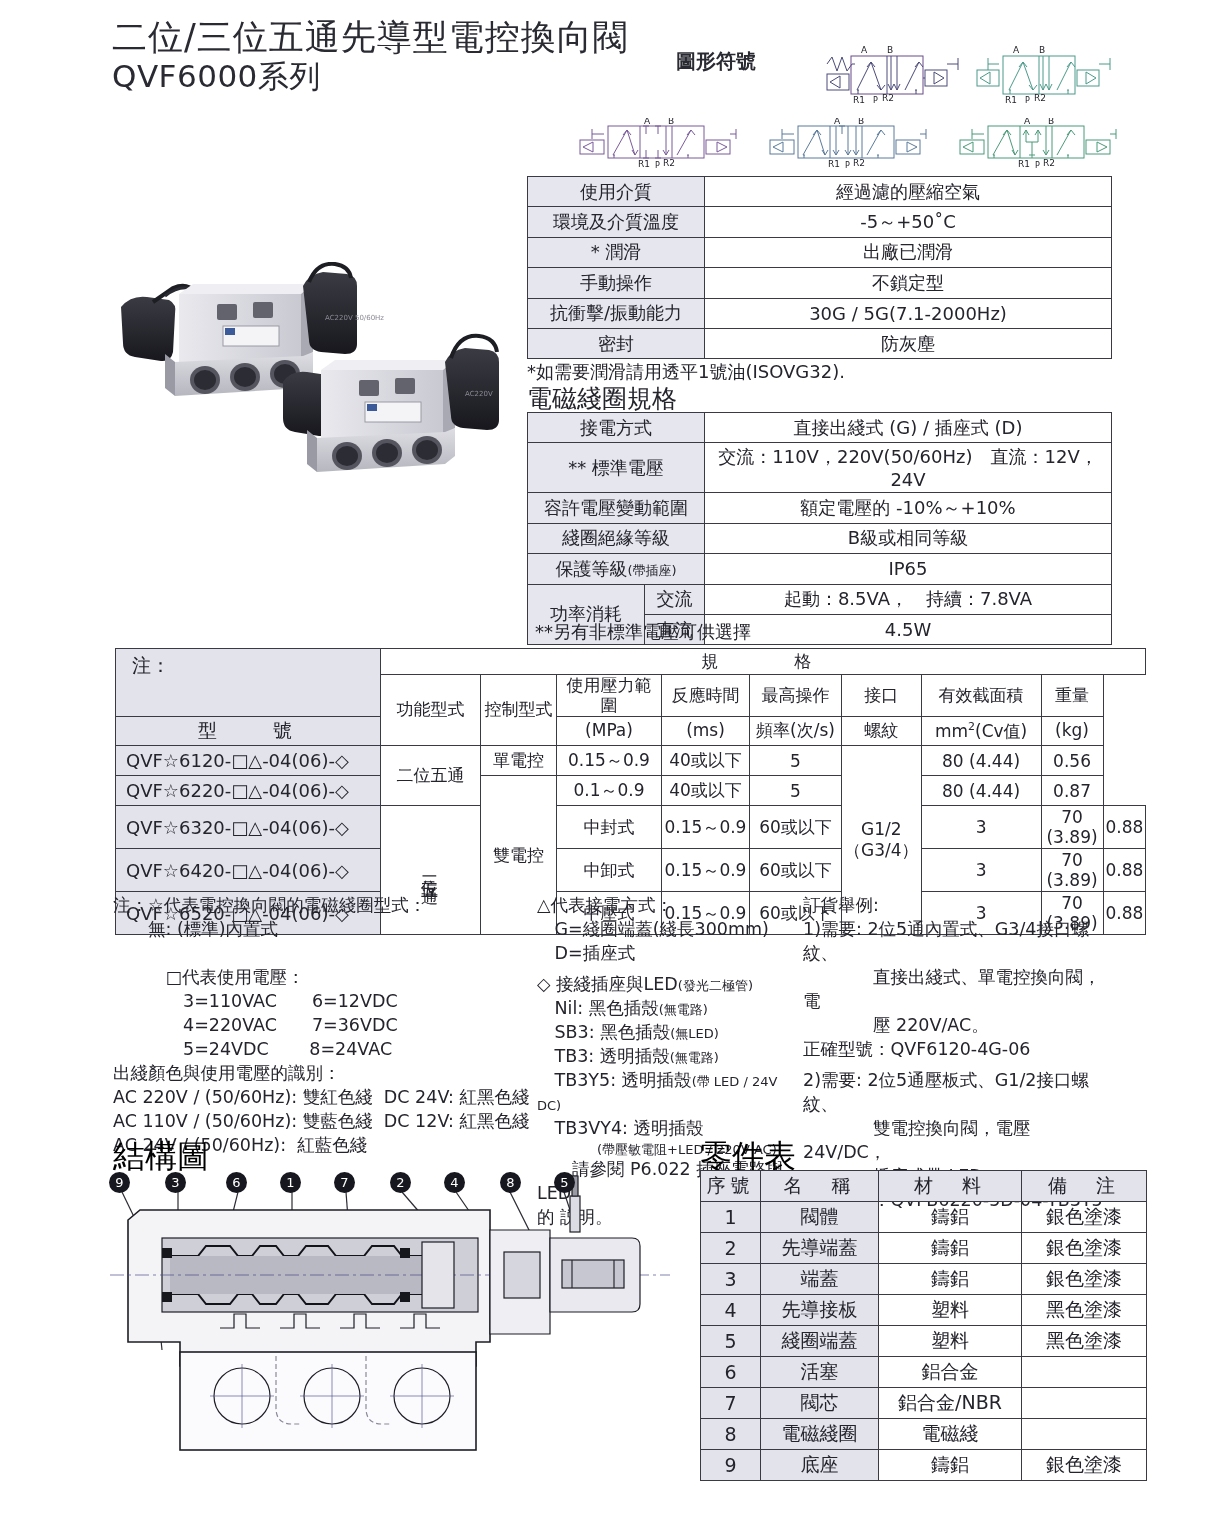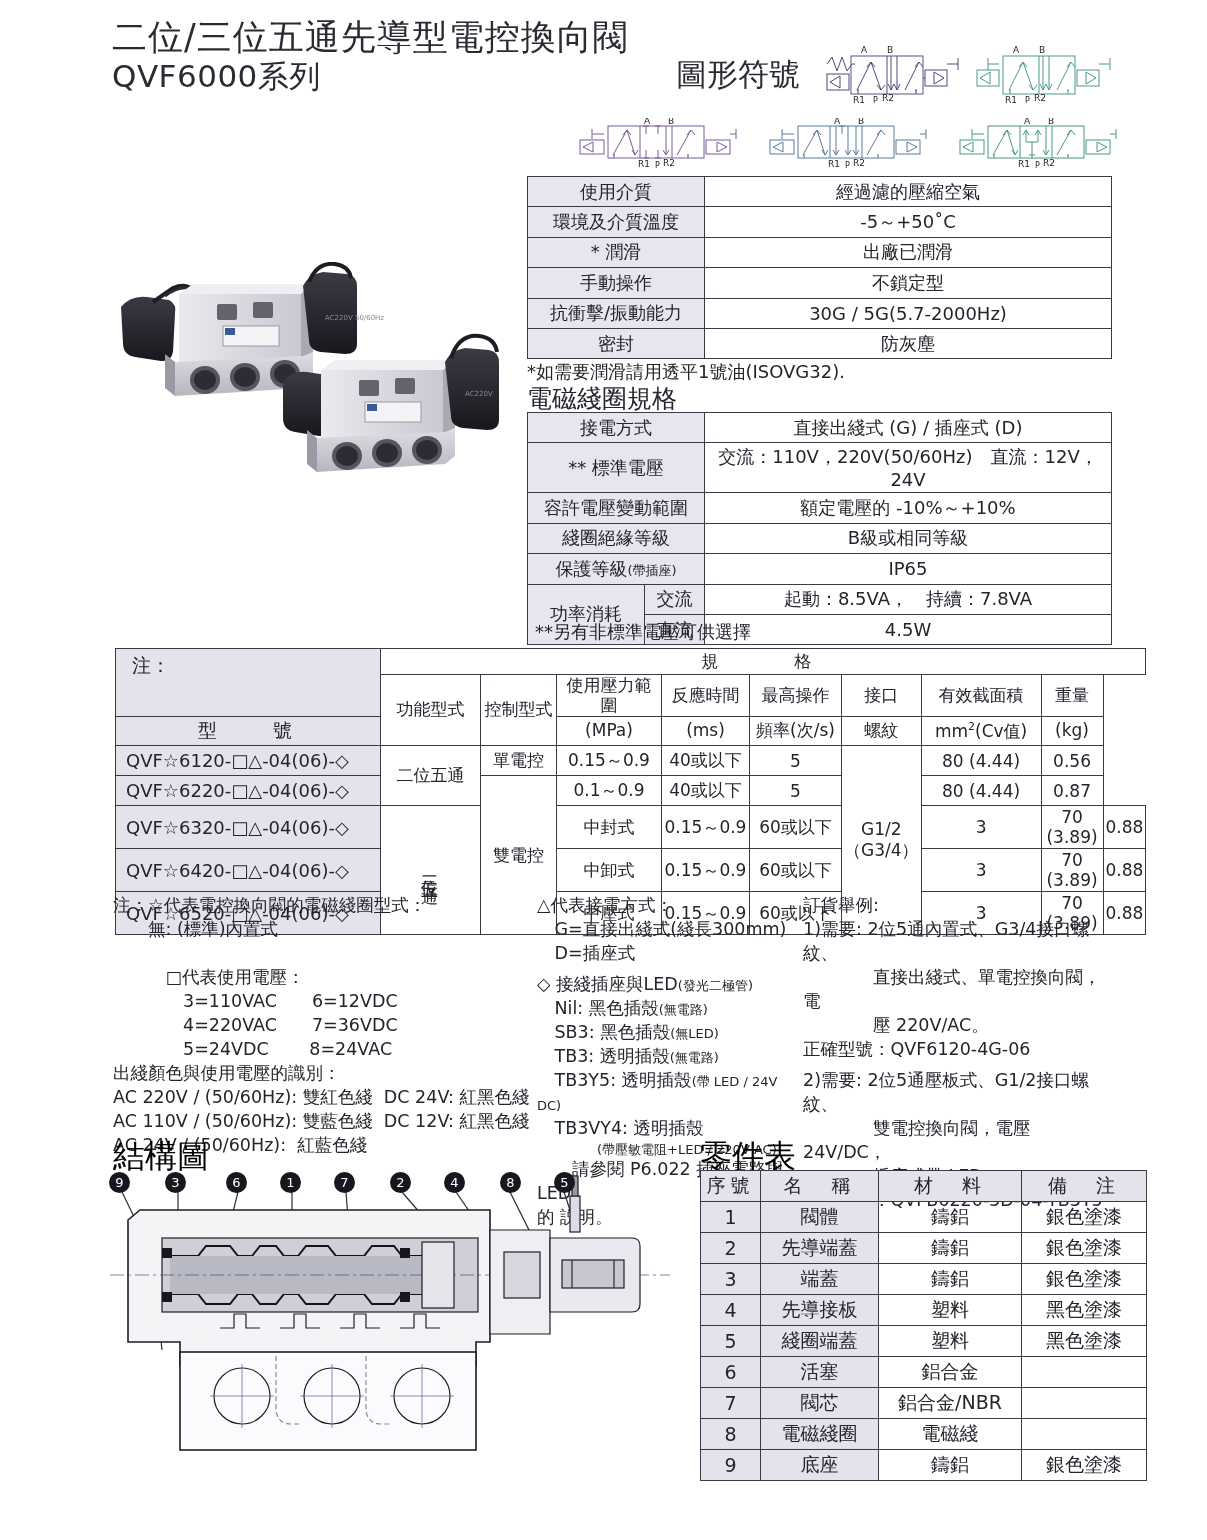--- a/index.html
+++ b/index.html
@@ -17,22 +17,22 @@
   
   .title-main {
     position:absolute; left:112px; top:14px;
     font-size:35px; letter-spacing:1px; color:#2a2a33; white-space:nowrap;
   }
   .title-sub {
     position:absolute; left:112px; top:56px;
     font-size:31px; letter-spacing:0.5px; color:#2a2a33; white-space:nowrap;
   }
   .symbol-label {
-    position:absolute; left:676px; top:54px;
-    font-size:31px; color:#2a2a33; white-space:nowrap;
+    position:absolute; left:676px; top:48px;
+    font-size:20px; color:#2a2a33; white-space:nowrap;font-weight:bold;
   }
 
   
   .sym { position:absolute; }
 
   
   .photo { position:absolute; left:113px; top:262px; width:406px; height:228px; }
 
   
   table.spec { border-collapse: collapse; position:absolute; }
@@ -337,21 +337,21 @@
       <tr>
         <td class="lbl">* 潤滑</td>
         <td>出廠已潤滑</td>
       </tr>
       <tr>
         <td class="lbl">手動操作</td>
         <td>不鎖定型</td>
       </tr>
       <tr>
         <td class="lbl">抗衝擊/振動能力</td>
-        <td>30G / 5G(5.7-2000Hz)</td>
+        <td>30G / 5G(7.1-2000Hz)</td>
       </tr>
       <tr>
         <td class="lbl">密封</td>
         <td>防灰塵</td>
       </tr>
     </tbody>
   </table>
   <div class="note-line n1">*如需要潤滑請用透平1號油(ISOVG32).</div>
 
   <div class="h-coil">電磁綫圈規格</div>
@@ -482,21 +482,21 @@
 　　　　3=110VAC　　6=12VDC
 　　　　4=220VAC　　7=36VDC
 　　　　5=24VDC　 　8=24VAC
 出綫顏色與使用電壓的識別：
 AC 220V / (50/60Hz): 雙紅色綫  DC 24V: 紅黑色綫
 AC 110V / (50/60Hz): 雙藍色綫  DC 12V: 紅黑色綫
 AC 24V / (50/60Hz):  紅藍色綫</div>
 
   <div class="notes nc2" style="white-space:normal;width:262px;">
     <div>△代表接電方式：</div>
-    <div>　G=直接出綫式(綫長300mm)</div>
+    <div>　G=綫圈端蓋(綫長300mm)</div>
     <div>　D=插座式</div>
     <div style="height:7px"></div>
     <div><span>◇ 接綫插座與LED</span><span class="tiny">(發光二極管)</span></div>
     <div><span>　Nil: 黑色插殼</span><span class="tiny">(無電路)</span></div>
     <div><span>　SB3: 黑色插殼</span><span class="tiny">(無LED)</span></div>
     <div><span>　TB3: 透明插殼</span><span class="tiny">(無電路)</span></div>
     <div><span>　TB3Y5: 透明插殼</span><span class="tiny">(帶 LED / 24V DC)</span></div>
     <div>　TB3VY4: 透明插殼</div>
     <div class="tiny" style="padding-left:60px">(帶壓敏電阻+LED / 220V AC)</div>
     <div>　　請參閱 P6.022 插座電路與LED</div>

